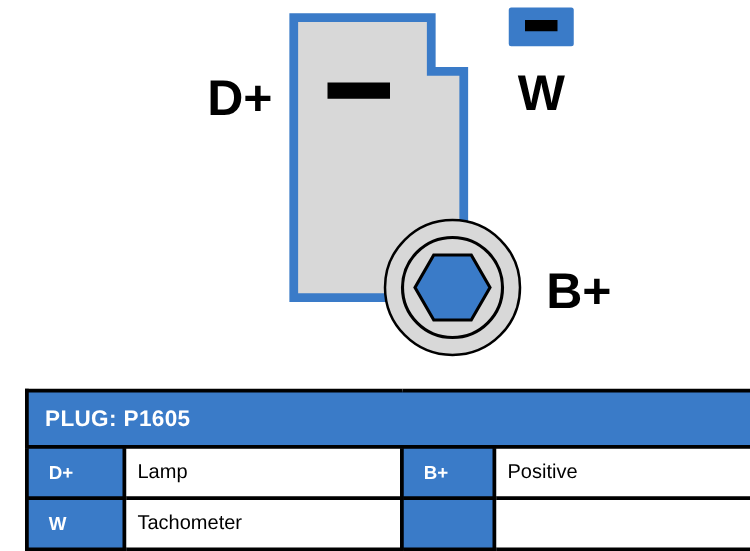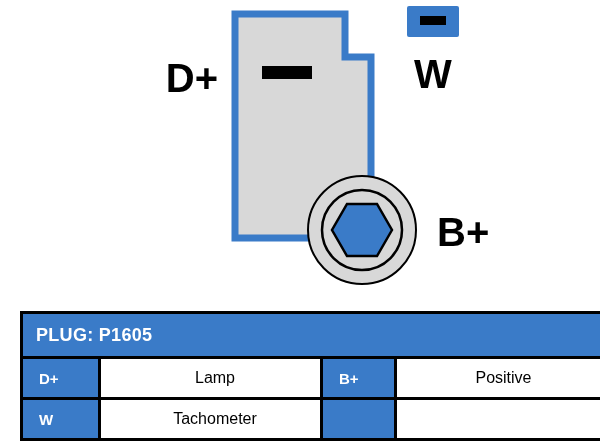--- a/index.html
+++ b/index.html
@@ -44,21 +44,20 @@
     font-weight: bold;
     font-size: 15px;
     height: 41px;
     padding-left: 16px;
   }
   td.desc {
     background: #ffffff;
     color: #000000;
     font-size: 16px;
     padding-left: 9px;
-    text-align: center;
   }
 </style>
 </head>
 <body>
 
 <div class="screen">
 
   <svg class="diagram" width="600" height="308" viewBox="0 0 600 308" xmlns="http://www.w3.org/2000/svg">
 
     <path d="M235,14 L345,14 L345,57 L371,57 L371,238 L235,238 Z" fill="#d8d8d8" stroke="#3a7bc8" stroke-width="7" stroke-linejoin="miter"></path>

